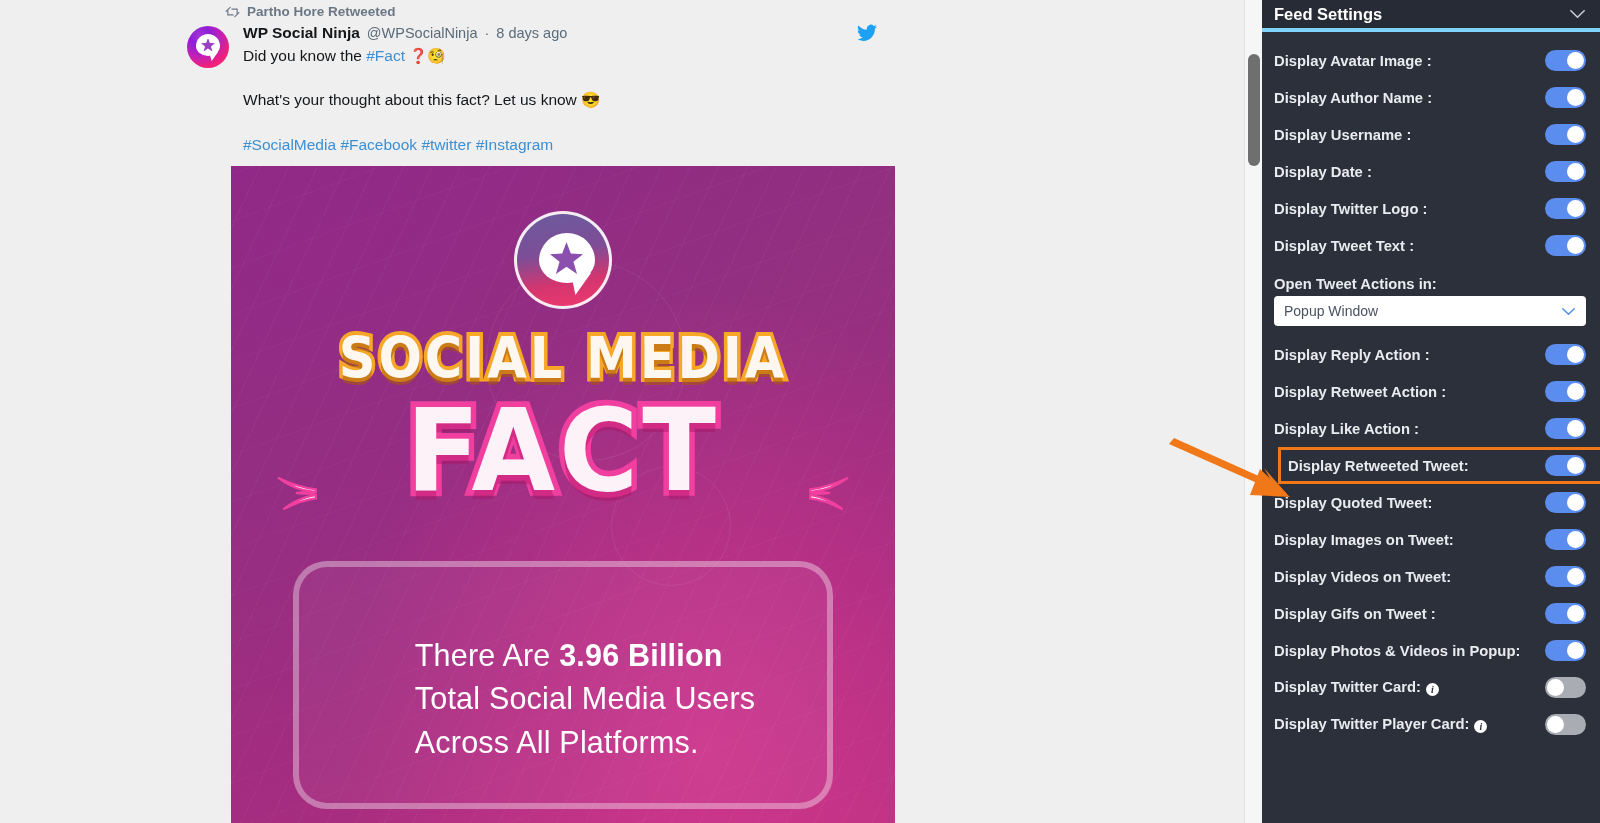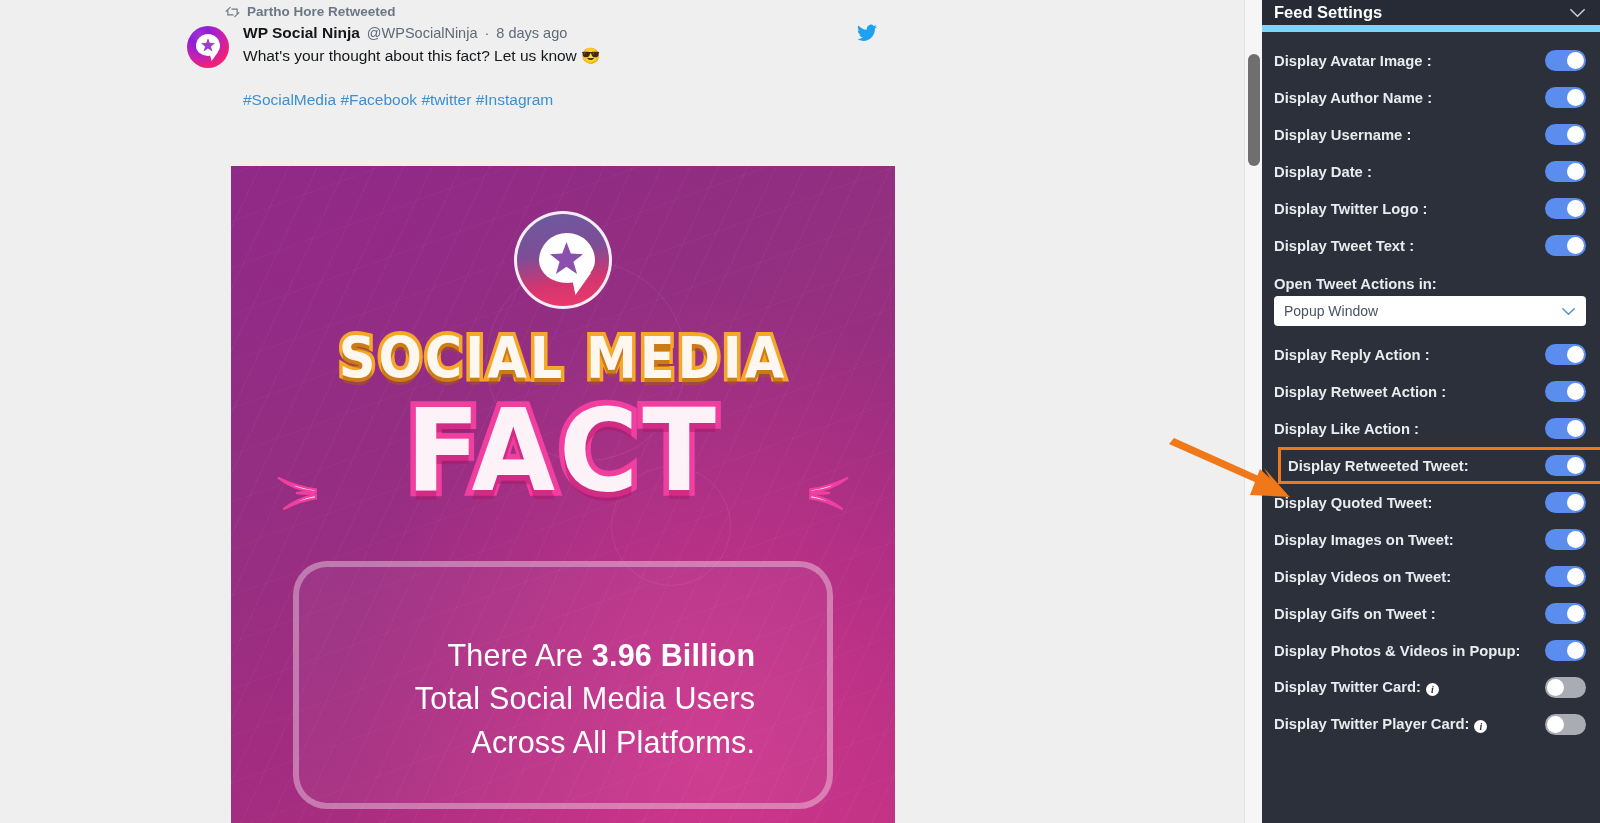--- a/index.html
+++ b/index.html
@@ -134,21 +134,21 @@
   .spark.right { right: 38px; }
   .stat-box {
     position: absolute; left: 62px; right: 62px; top: 395px; bottom: 14px;
     border: 6px solid rgba(255,255,255,0.34);
     border-radius: 34px;
     background: rgba(255,255,255,0.045);
     display: flex; align-items: flex-start; justify-content: center;
     padding-top: 67px;
   }
   .stat-text {
-    text-align: right; color: #fff;
+    text-align: left; color: #fff;
     font-size: 30.5px; line-height: 1.42; font-weight: 400;
     letter-spacing: 0.2px;
     margin-left: 44px;
   }
   .stat-text b { font-weight: 800; }
 
   
   .scroll-gutter {
     position: absolute; left: 1244px; top: 0;
     width: 18px; height: 823px;
@@ -167,21 +167,21 @@
     width: 338px; height: 823px;
     background: #2b303b;
     color: #e9ebef;
     overflow: hidden;
   }
   .settings-header {
     height: 32px;
     background: #262b35;
     display: flex; align-items: center; justify-content: space-between;
     padding: 0 14px 0 12px;
-    border-bottom: 7px solid #7dd3fc;
+    border-bottom: 4px solid #7dd3fc;
   }
   .settings-title { font-size: 16.5px; font-weight: bold; color: #fff; }
   .chev-header { width: 17px; height: 10px; }
   .settings-list { padding: 10px 0 0 0; }
   .srow {
     display: flex; align-items: center; justify-content: space-between;
     height: 37px;
     padding: 0 14px 0 12px;
   }
   .slabel { font-size: 14.8px; font-weight: 600; color: #e9ebef; white-space: nowrap; }
@@ -252,20 +252,23 @@
 
         <div class="tweet-main">
           <div class="name-row">
             <span class="author">WP Social Ninja</span>
             <span class="handle">@WPSocialNinja</span>
             <span class="dot">·</span>
             <span class="date">8 days ago</span>
           </div>
 
           <div class="tweet-text">
+            <p style="margin-bottom:22px;">
+              <span>Did you know the </span><a class="link" href="#">#Fact</a><span class="emoji"> ❓🧐</span>
+            </p>
             <p style="margin-bottom:22px;">What's your thought about this fact? Let us know 😎</p>
             <p>
               <a class="link" href="#">#SocialMedia</a>
               <a class="link" href="#">#Facebook</a>
               <a class="link" href="#">#twitter</a>
               <a class="link" href="#">#Instagram</a>
             </p>
           </div>
         </div>
 

